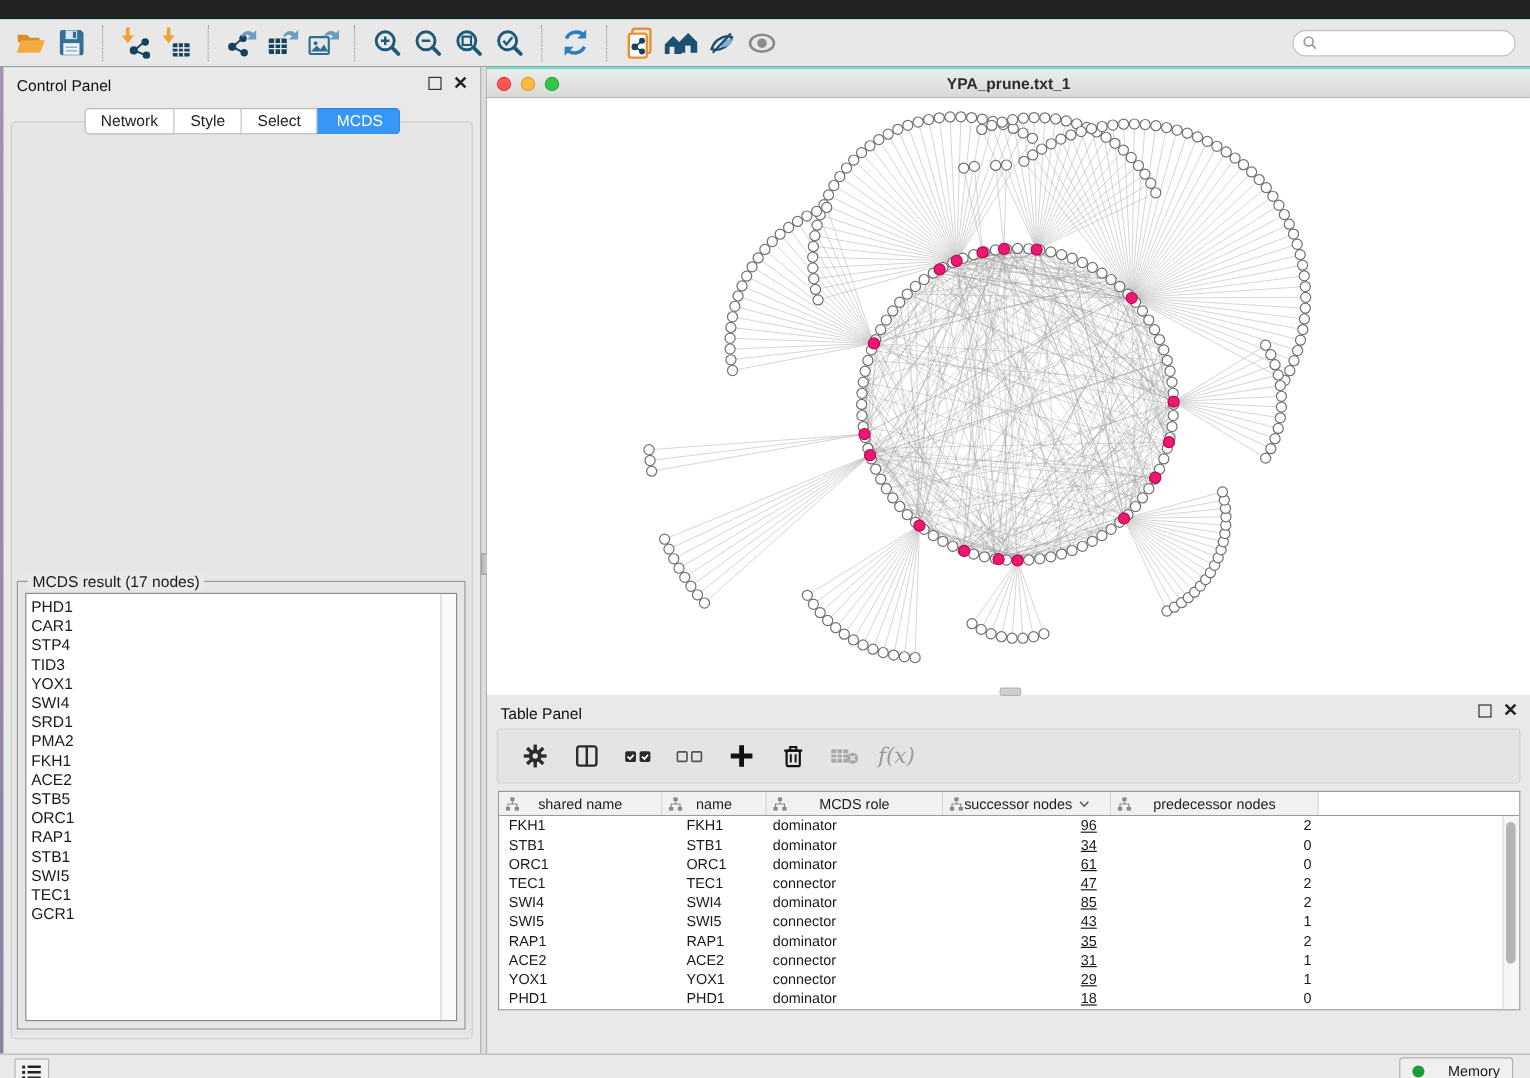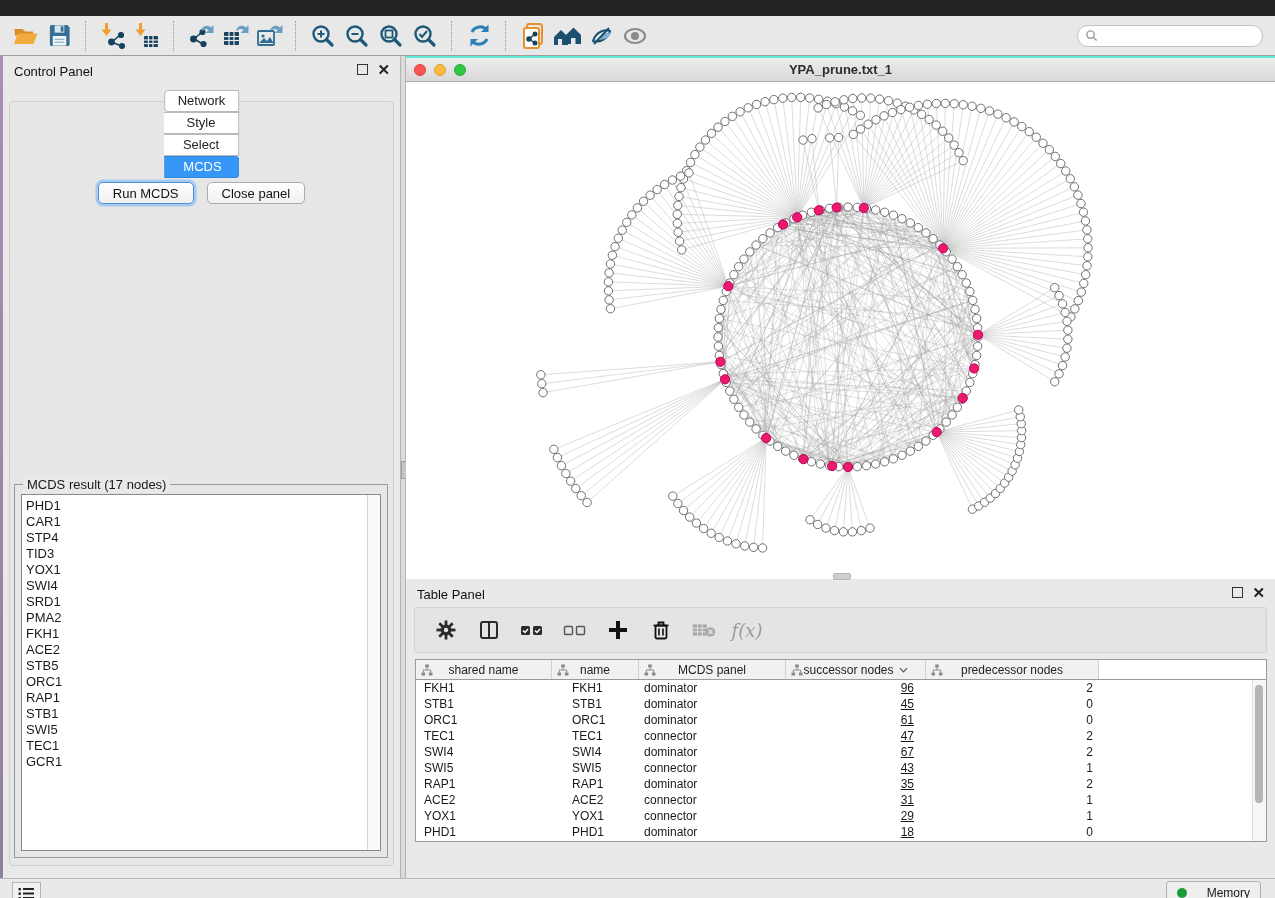--- a/index.html
+++ b/index.html
@@ -22,21 +22,21 @@
              background:linear-gradient(90deg,#1b2140,#2a3154 30%,#1e2646 60%,#262e52);}
   
   .control-panel{position:absolute;left:3px;top:40px;width:397px;height:822px;background:#e9e9e9;}
   .panel-title-row{position:absolute;left:0;top:0;width:100%;height:28px;}
   .panel-title{position:absolute;left:11px;top:8px;font-size:13px;color:#111;}
   .win-btns{position:absolute;right:10px;top:8px;display:flex;gap:9px;align-items:center;}
   .float-glyph{width:9px;height:9px;border:1.6px solid #333;display:inline-block;}
   .close-glyph{font-size:15px;font-weight:bold;color:#222;line-height:10px;}
   .cp-box{position:absolute;left:6px;right:6px;top:45px;bottom:12px;border:1px solid #cfcfcf;
           border-radius:4px;background:#e6e6e6;}
-  .seg-tabs{position:absolute;left:50%;transform:translateX(-50%);display:flex;z-index:3;flex-direction:column;}
+  .seg-tabs{position:absolute;left:50%;transform:translateX(-50%);display:flex;z-index:3;}
   .cp-tabs{top:34px;}
   .seg{height:20px;line-height:20px;padding:0 13px;font-size:13px;background:#fff;border:1px solid #b9b9b9;
        border-left:none;color:#222;text-align:center;}
   .seg:first-child{border-left:1px solid #b9b9b9;border-radius:4px 0 0 4px;}
   .seg:last-child{border-radius:0 4px 4px 0;padding-left:16px;}
   .seg.active{background:#3697f6;color:#fff;border-color:#2f86e0;}
   .opt-label{position:absolute;left:0;width:100%;top:73px;text-align:center;font-size:13px;}
   .dropdown{position:absolute;left:42px;top:94px;width:313px;height:22px;background:#fff;
             border:1px solid #b5b5b5;border-radius:5px;display:flex;align-items:center;box-sizing:border-box;}
   .dropdown .dd-text{flex:1;font-size:13px;padding-left:8px;white-space:nowrap;overflow:hidden;}
@@ -277,24 +277,20 @@
         <span class="close-glyph">✕</span>
       </span>
     </div>
     <div class="cp-box"></div>
     <div class="seg-tabs cp-tabs">
         <div class="seg">Network</div>
         <div class="seg">Style</div>
         <div class="seg">Select</div>
         <div class="seg active">MCDS</div>
       </div>
-    <div class="btn-row">
-      <button class="mac-btn focused">Run MCDS</button>
-      <button class="mac-btn">Close panel</button>
-    </div>
     <div class="result-group">
       <span class="result-legend">MCDS result (17 nodes)</span>
       <div class="result-list">
         <div class="result-items">
             <div>PHD1</div>
             <div>CAR1</div>
             <div>STP4</div>
             <div>TID3</div>
             <div>YOX1</div>
             <div>SWI4</div>
@@ -1293,21 +1289,21 @@
           </div>
           <div class="th" style="width: 147px;">
             <svg class="hicon" width="12" height="12" viewBox="0 0 12 12">
               <g fill="#8a8a8a">
                 <rect x="4.2" y="0.5" width="3.6" height="3"></rect>
                 <rect x="0.5" y="8.5" width="3.6" height="3"></rect>
                 <rect x="7.9" y="8.5" width="3.6" height="3"></rect>
               </g>
               <path d="M6 3.5 V6 M2.3 8.5 V6 H9.7 V8.5" fill="none" stroke="#8a8a8a" stroke-width="1"></path>
             </svg>
-            <span>MCDS panel</span>
+            <span>MCDS role</span>
           </div>
           <div class="th" style="width: 140px;">
             <svg class="hicon" width="12" height="12" viewBox="0 0 12 12">
               <g fill="#8a8a8a">
                 <rect x="4.2" y="0.5" width="3.6" height="3"></rect>
                 <rect x="0.5" y="8.5" width="3.6" height="3"></rect>
                 <rect x="7.9" y="8.5" width="3.6" height="3"></rect>
               </g>
               <path d="M6 3.5 V6 M2.3 8.5 V6 H9.7 V8.5" fill="none" stroke="#8a8a8a" stroke-width="1"></path>
             </svg>
@@ -1334,42 +1330,42 @@
             <div class="td c0">FKH1</div>
             <div class="td c1">FKH1</div>
             <div class="td c2">dominator</div>
             <div class="td c3">96</div>
             <div class="td c4">2</div>
           </div>
           <div class="tr">
             <div class="td c0">STB1</div>
             <div class="td c1">STB1</div>
             <div class="td c2">dominator</div>
-            <div class="td c3">45</div>
+            <div class="td c3">34</div>
             <div class="td c4">0</div>
           </div>
           <div class="tr">
             <div class="td c0">ORC1</div>
             <div class="td c1">ORC1</div>
             <div class="td c2">dominator</div>
             <div class="td c3">61</div>
             <div class="td c4">0</div>
           </div>
           <div class="tr">
             <div class="td c0">TEC1</div>
             <div class="td c1">TEC1</div>
             <div class="td c2">connector</div>
             <div class="td c3">47</div>
             <div class="td c4">2</div>
           </div>
           <div class="tr">
             <div class="td c0">SWI4</div>
             <div class="td c1">SWI4</div>
             <div class="td c2">dominator</div>
-            <div class="td c3">67</div>
+            <div class="td c3">85</div>
             <div class="td c4">2</div>
           </div>
           <div class="tr">
             <div class="td c0">SWI5</div>
             <div class="td c1">SWI5</div>
             <div class="td c2">connector</div>
             <div class="td c3">43</div>
             <div class="td c4">1</div>
           </div>
           <div class="tr">

